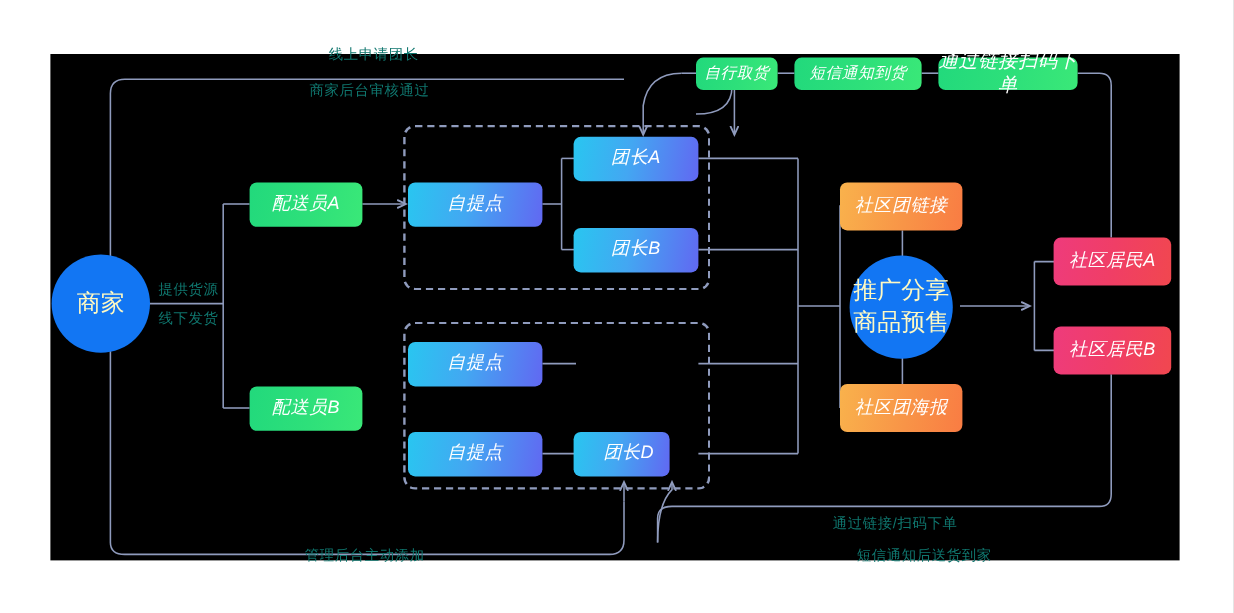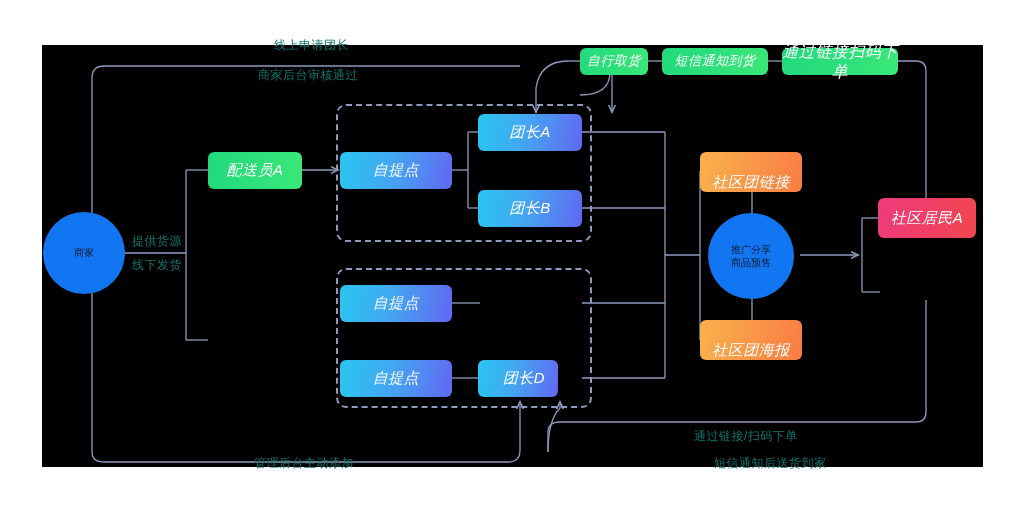--- a/index.html
+++ b/index.html
@@ -4,24 +4,24 @@
 <style>
   html,body{margin:0;padding:0;background:#ffffff;}
   body{font-family:"Liberation Sans","DejaVu Sans",sans-serif;}
   #stage{position:relative;width:1028px;height:511px;overflow:hidden;background:#ffffff;}
   #canvas{position:absolute;left:42px;top:45px;width:941px;height:422px;background:#000000;}
   #svglayer{position:absolute;left:0;top:0;width:1028px;height:511px;pointer-events:none;}
   .node{position:absolute;box-sizing:border-box;display:flex;align-items:center;justify-content:center;
         color:#ffffff;border-radius:6px;font-size:15px;letter-spacing:.5px;line-height:1.25;text-align:center;font-style:italic;}
   .blue{background:linear-gradient(100deg,#29c6f0 0%,#43a7f2 45%,#6168f2 100%);}
   .green{background:linear-gradient(100deg,#22d97c 0%,#2ee07a 55%,#3ae878 100%);}
-  .orange{background:linear-gradient(100deg,#f9b24c 0%,#f89447 55%,#f97c43 100%);align-items:flex-end;}
+  .orange{background:linear-gradient(100deg,#f9b24c 0%,#f89447 55%,#f97c43 100%);}
   .pink{background:linear-gradient(100deg,#ee3b7c 0%,#f03e66 50%,#f1474f 100%);}
-  .circle{position:absolute;border-radius:50%;background:#1276f3;color:#0f172a;display:flex;
-          align-items:center;justify-content:center;text-align:center;font-size:10px;line-height:1.35;}
+  .circle{position:absolute;border-radius:50%;background:#1276f3;color:#fef9c3;display:flex;
+          align-items:center;justify-content:center;text-align:center;font-size:20px;line-height:1.35;}
   .dashgroup{position:absolute;box-sizing:border-box;border:2px dashed #8f9bbd;border-radius:10px;}
   .edgelabel{position:absolute;color:#0f766e;font-size:12px;white-space:nowrap;letter-spacing:.5px;}
 </style>
 </head>
 <body>
 
 <div id="stage">
   <div id="canvas"></div>
 
   <svg id="svglayer" viewBox="0 0 1028 511" xmlns="http://www.w3.org/2000/svg">
@@ -106,20 +106,23 @@
   <div class="node green" style="left:662px;top:48px;width:106px;height:27px;font-size:13px;">
     <span>短信通知到货</span>
   </div>
   <div class="node green" style="left:782px;top:48px;width:116px;height:27px;font-size:16px;">
     <span>通过链接扫码下单</span>
   </div>
 
   <div class="node green" style="left:208px;top:152px;width:94px;height:37px;">
     <span>配送员A</span>
   </div>
+  <div class="node green" style="left:208px;top:322px;width:94px;height:37px;">
+    <span>配送员B</span>
+  </div>
 
   <div class="node blue" style="left:340px;top:152px;width:112px;height:37px;">
     <span>自提点</span>
   </div>
   <div class="node blue" style="left:340px;top:285px;width:112px;height:37px;">
     <span>自提点</span>
   </div>
   <div class="node blue" style="left:340px;top:360px;width:112px;height:37px;">
     <span>自提点</span>
   </div>
@@ -137,20 +140,23 @@
   <div class="node orange" style="left:700px;top:152px;width:102px;height:40px;">
     <span>社区团链接</span>
   </div>
   <div class="node orange" style="left:700px;top:320px;width:102px;height:40px;">
     <span>社区团海报</span>
   </div>
 
   <div class="node pink" style="left:878px;top:198px;width:98px;height:40px;">
     <span>社区居民A</span>
   </div>
+  <div class="node pink" style="left:878px;top:272px;width:98px;height:40px;">
+    <span>社区居民B</span>
+  </div>
 
   <div class="edgelabel" style="left:274px;top:37px;">线上申请团长</div>
   <div class="edgelabel" style="left:258px;top:67px;">商家后台审核通过</div>
   <div class="edgelabel" style="left:132px;top:233px;">提供货源</div>
   <div class="edgelabel" style="left:132px;top:257px;">线下发货</div>
   <div class="edgelabel" style="left:254px;top:455px;">管理后台主动添加</div>
   <div class="edgelabel" style="left:694px;top:428px;">通过链接/扫码下单</div>
   <div class="edgelabel" style="left:684px;top:455px;margin-left:30px;">短信通知后送货到家</div>
 </div>
 

